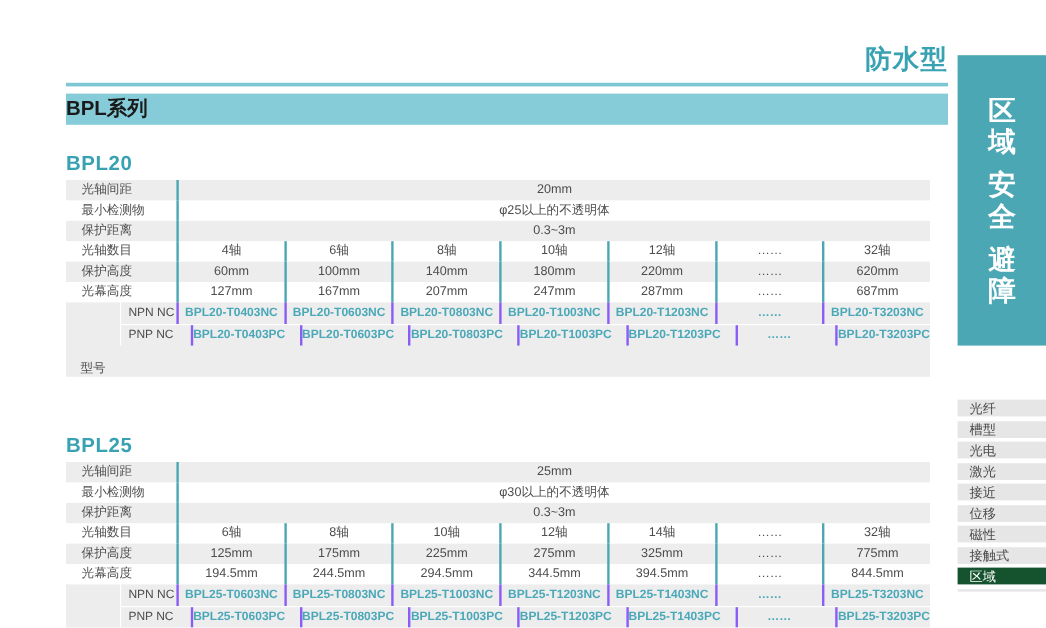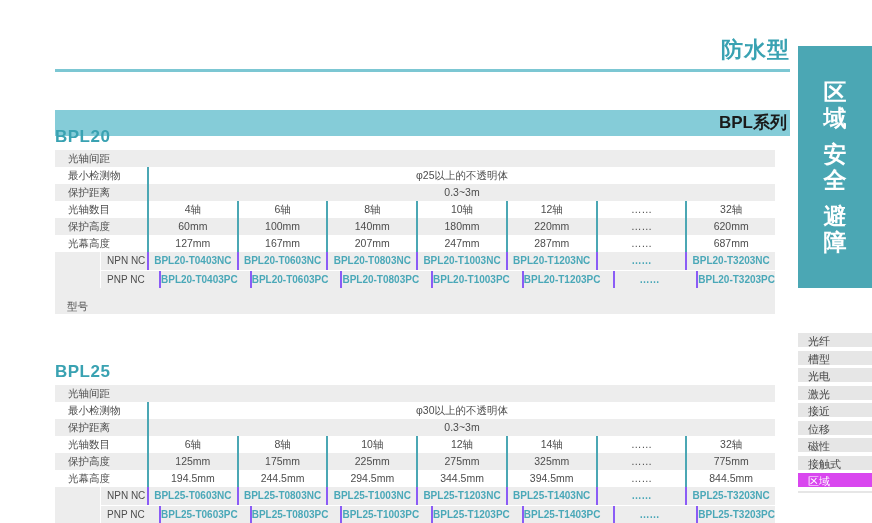--- a/index.html
+++ b/index.html
@@ -15,22 +15,22 @@
     position:absolute; top:35px; left:55px; width:735px;
     text-align:right; font-size:22px; font-weight:bold; color:#39a2b2;
     letter-spacing:1px;
   }
   .header-rule {
     position:absolute; top:69px; left:55px; width:735px; height:3px;
     background:#7cc7d3;
   }
   .series-bar {
     position:absolute; top:78px; left:55px; width:735px; height:26px;
-    background:#85ccd8; line-height:26px; text-align:right;
-    font-size:17px; font-weight:bold; color:#1a1a1a; padding-right:3px;margin-top:32px;
+    background:#85ccd8; line-height:26px; 
+    font-size:17px; font-weight:bold; color:#1a1a1a; padding-right:3px;
   }
 
   
   .product { position:absolute; left:55px; width:720px; }
   .product-title { font-size:17px; line-height:17px; font-weight:bold; color:#39a2b2; margin-bottom:5px; letter-spacing:.5px; }
 
   .trow { display:flex; height:17px; line-height:17px; font-size:10.5px; color:#4d4d4d; }
   .trow.striped { background:#ededed; }
   .tlabel { width:92px; padding-left:13px; white-space:nowrap; }
   .tspan, .tcell { flex:1 1 0; text-align:center; border-left:2px solid #4ba7b4; white-space:nowrap; }
@@ -54,39 +54,40 @@
   }
   .banner-char { line-height:26px; }
   .banner-gap { height:10px; }
 
   .sidebar-nav { position:absolute; left:798px; top:333px; width:74px; }
   .nav-item {
     height:14px; line-height:17.5px; margin-bottom:3.5px;
     background:#e6e6e6; color:#4a4a4a; font-size:11px; padding-left:10px;
     white-space:nowrap; cursor:pointer;
   }
-  .nav-item.active { background:#d946ef; color:#fff; }
+  .nav-item.active { background:#14532d; color:#fff; }
   .nav-item.sliver { height:2px; margin-bottom:0; }
 </style>
 </head>
 <body>
 
 <div class="page">
 
   <div class="page-title">防水型</div>
   <div class="header-rule"></div>
   <div class="series-bar">
     <span>BPL系列</span>
   </div>
 
   <section class="product" style="top:128px">
     <h2 class="product-title">BPL20</h2>
     <div class="spec-table">
       <div class="trow striped">
         <div class="tlabel">光轴间距</div>
+        <div class="tspan">20mm</div>
       </div>
       <div class="trow">
         <div class="tlabel">最小检测物</div>
         <div class="tspan">φ25以上的不透明体</div>
       </div>
       <div class="trow striped">
         <div class="tlabel">保护距离</div>
         <div class="tspan">0.3~3m</div>
       </div>
       <div class="trow">
@@ -145,20 +146,21 @@
         </div>
       </div>
     </div>
   </section>
 
   <section class="product" style="top:363px">
     <h2 class="product-title">BPL25</h2>
     <div class="spec-table">
       <div class="trow striped">
         <div class="tlabel">光轴间距</div>
+        <div class="tspan">25mm</div>
       </div>
       <div class="trow">
         <div class="tlabel">最小检测物</div>
         <div class="tspan">φ30以上的不透明体</div>
       </div>
       <div class="trow striped">
         <div class="tlabel">保护距离</div>
         <div class="tspan">0.3~3m</div>
       </div>
       <div class="trow">

